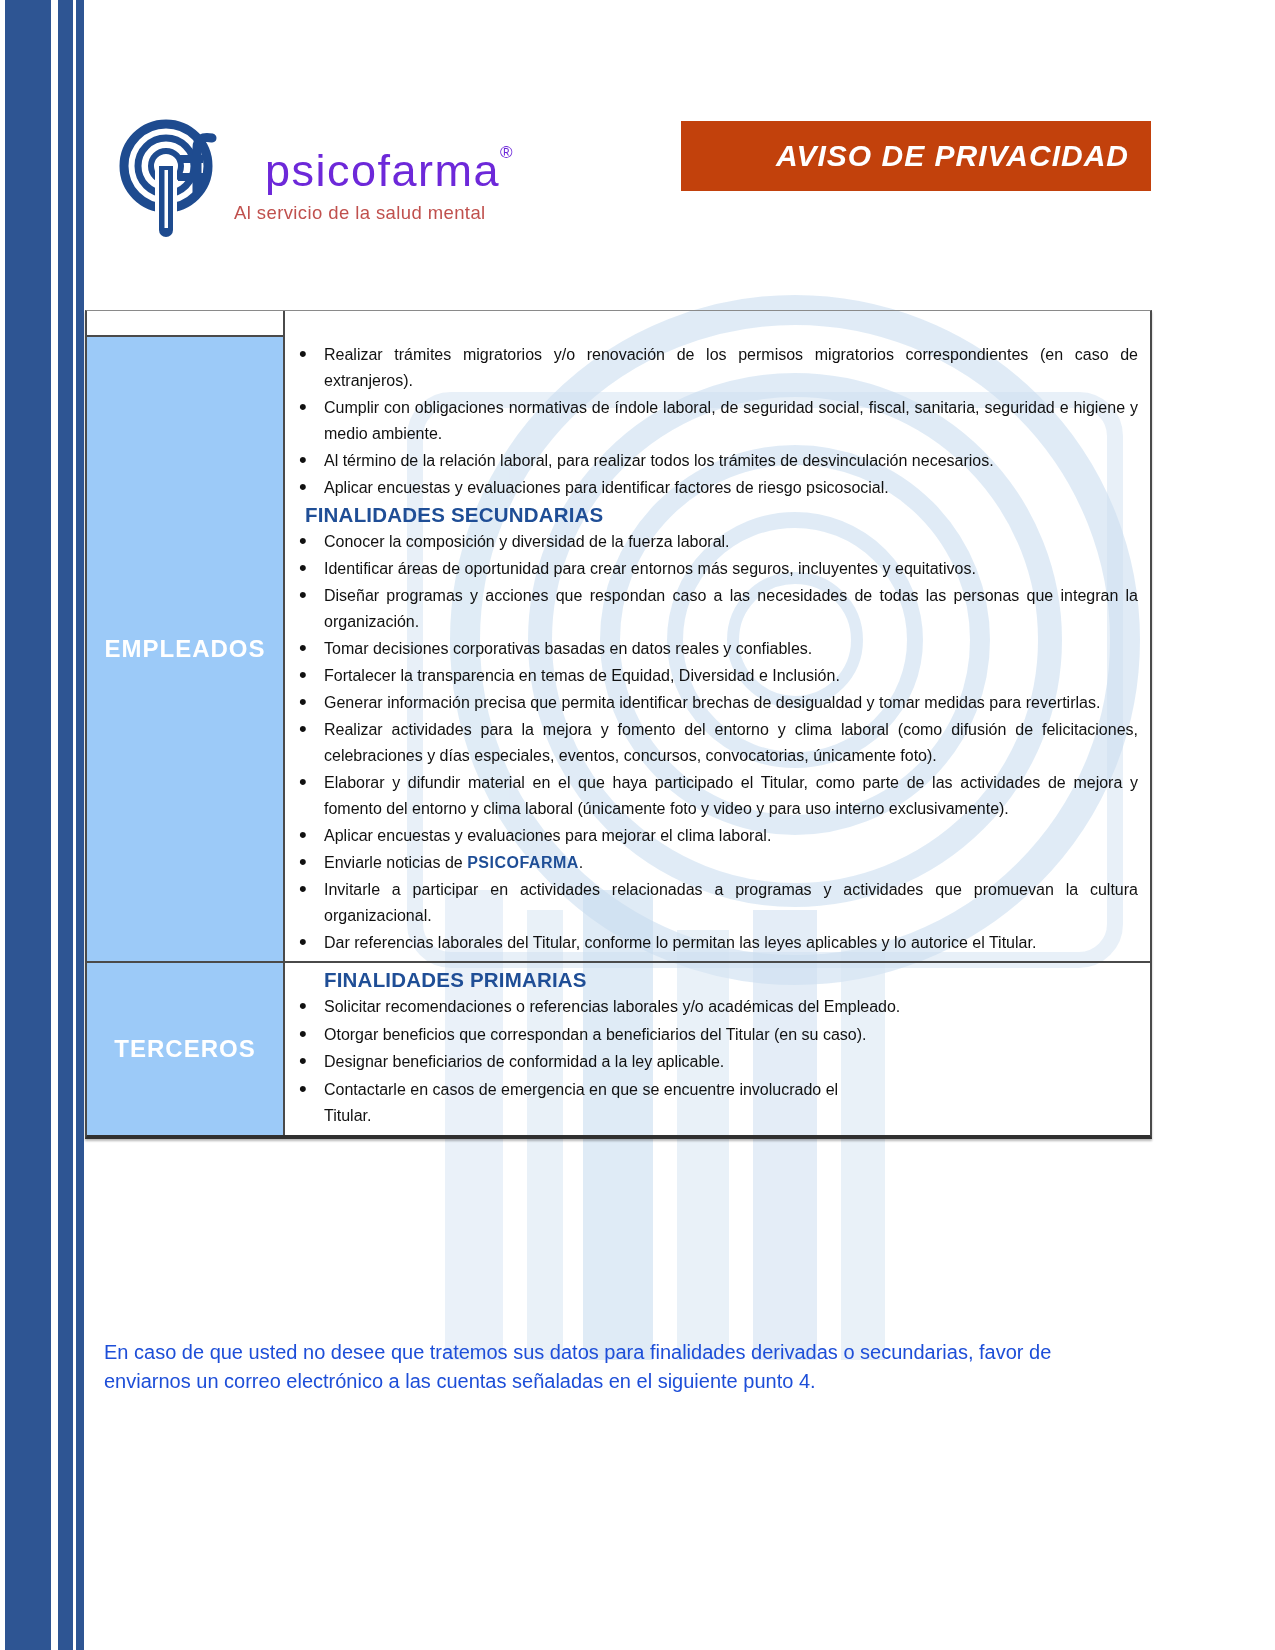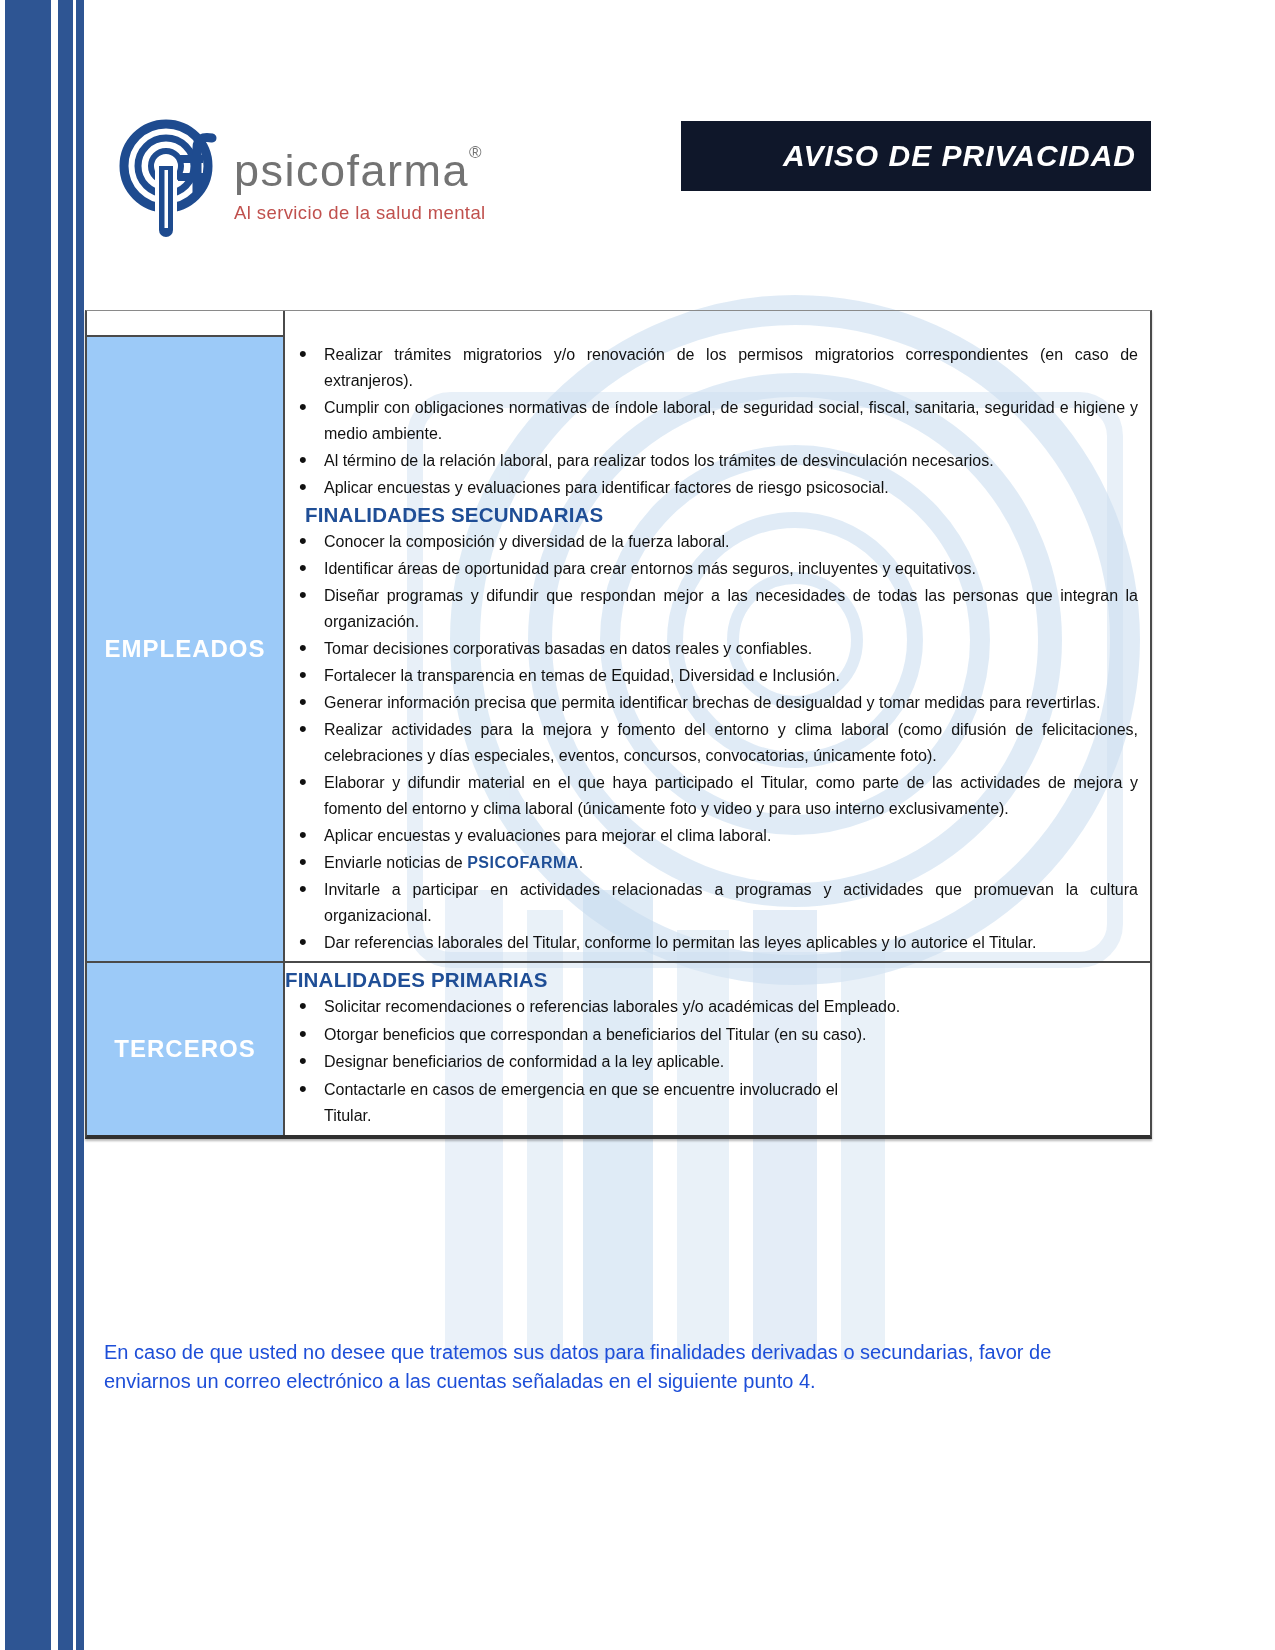--- a/index.html
+++ b/index.html
@@ -11,30 +11,30 @@
   
   .accent-bar{position:absolute;top:0;bottom:0;background:#2E5593;}
   .accent-bar.b1{left:5px;width:46px;}
   .accent-bar.b2{left:58px;width:15px;}
   .accent-bar.b3{left:76px;width:8px;}
 
   
   .logo{position:absolute;left:118px;top:118px;display:flex;align-items:flex-start;z-index:2;}
   .logo-mark{width:104px;height:124px;flex:0 0 104px;}
   .logo-textblock{margin-left:12px;padding-top:26px;}
-  .logo-name{font-size:45px;line-height:1;color:#737373;letter-spacing:1.5px;}
+  .logo-name{font-size:45px;line-height:1;color:#6d28d9;letter-spacing:1.5px;margin-left:31px;}
   .logo-name sup{font-size:17px;vertical-align:28px;letter-spacing:0;}
   .logo-tagline{margin-top:9px;font-size:18.5px;color:#C0504D;letter-spacing:.4px;}
 
   
   .banner{
     position:absolute;left:681px;top:121px;width:470px;height:70px;
-    background:#0f172a;color:#fff;z-index:2;
+    background:#c2410c;color:#fff;z-index:2;
     display:flex;align-items:center;justify-content:flex-end;
-    padding-right:15px;box-sizing:border-box;
+    padding-right:22px;box-sizing:border-box;
     font-size:30px;font-weight:bold;font-style:italic;letter-spacing:1px;
     white-space:nowrap;
   }
 
   
   .watermark{position:absolute;left:265px;top:250px;z-index:0;pointer-events:none;}
 
   
   .ptable{
     position:absolute;left:85px;top:310px;width:1067px;z-index:1;
@@ -62,21 +62,21 @@
     font-size:16px;line-height:26px;
   }
   .bullets li::before{content:"\2022";position:absolute;left:14px;top:-1px;font-size:22px;}
   .row-empleados .bullets li{text-align:justify;}
   .row-terceros .bullets li{white-space:pre-line;line-height:26.5px;}
   .section-heading{
     font-weight:bold;color:#1F4E96;font-size:20.5px;line-height:26px;margin:1px 0;
     letter-spacing:.2px;
   }
   .row-empleados .section-heading{margin-left:20px;}
-  .row-terceros .section-heading{}
+  .row-terceros .section-heading{margin-left:39px;}
   .brand{font-weight:bold;color:#1F4E96;letter-spacing:.5px;}
 
   
   .footer-para{
     position:absolute;left:104px;top:1338px;width:1032px;z-index:1;
     font-size:20px;line-height:29px;color:#1d4ed8;
   }
 </style>
 </head>
 <body>
@@ -141,21 +141,21 @@
           <ul class="bullets">
             <li>Realizar trámites migratorios y/o renovación de los permisos migratorios correspondientes (en caso de extranjeros).</li>
             <li>Cumplir con obligaciones normativas de índole laboral, de seguridad social, fiscal, sanitaria, seguridad e higiene y medio ambiente.</li>
             <li>Al término de la relación laboral, para realizar todos los trámites de desvinculación necesarios.</li>
             <li>Aplicar encuestas y evaluaciones para identificar factores de riesgo psicosocial.</li>
           </ul>
           <div class="section-heading">FINALIDADES SECUNDARIAS</div>
           <ul class="bullets">
             <li>Conocer la composición y diversidad de la fuerza laboral.</li>
             <li>Identificar áreas de oportunidad para crear entornos más seguros, incluyentes y equitativos.</li>
-            <li>Diseñar programas y difundir que respondan mejor a las necesidades de todas las personas que integran la organización.</li>
+            <li>Diseñar programas y acciones que respondan caso a las necesidades de todas las personas que integran la organización.</li>
             <li>Tomar decisiones corporativas basadas en datos reales y confiables.</li>
             <li>Fortalecer la transparencia en temas de Equidad, Diversidad e Inclusión.</li>
             <li>Generar información precisa que permita identificar brechas de desigualdad y tomar medidas para revertirlas.</li>
             <li>Realizar actividades para la mejora y fomento del entorno y clima laboral (como difusión de felicitaciones, celebraciones y días especiales, eventos, concursos, convocatorias, únicamente foto).</li>
             <li>Elaborar y difundir material en el que haya participado el Titular, como parte de las actividades de mejora y fomento del entorno y clima laboral (únicamente foto y video y para uso interno exclusivamente).</li>
             <li>Aplicar encuestas y evaluaciones para mejorar el clima laboral.</li>
             <li><span>Enviarle noticias de </span><span class="brand">PSICOFARMA</span><span>.</span></li>
             <li>Invitarle a participar en actividades relacionadas a programas y actividades que promuevan la cultura organizacional.</li>
             <li>Dar referencias laborales del Titular, conforme lo permitan las leyes aplicables y lo autorice el Titular.</li>
           </ul>

